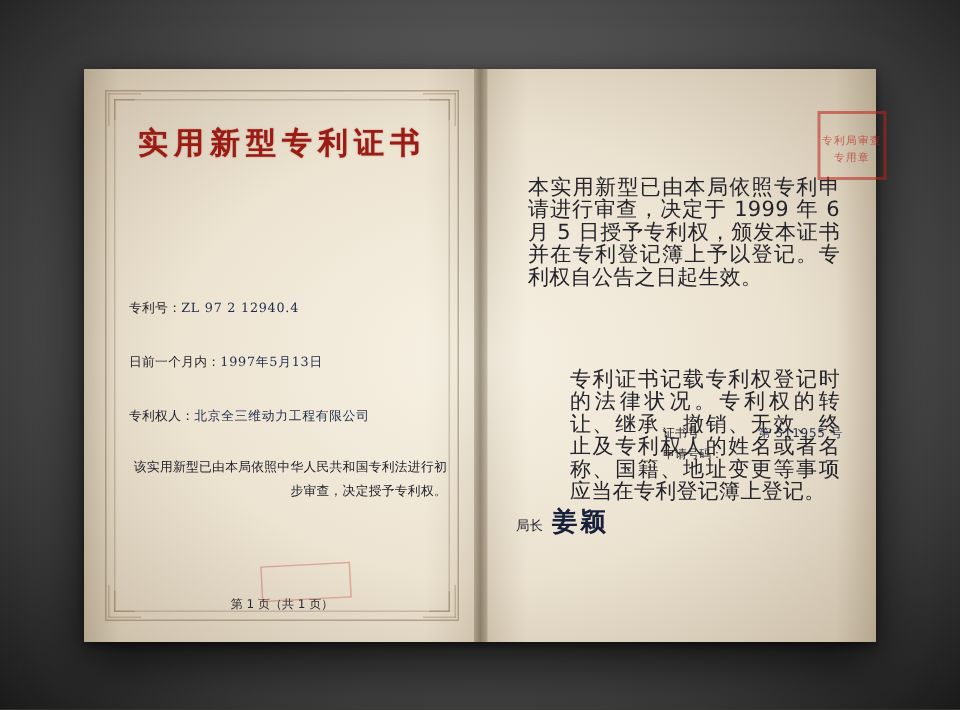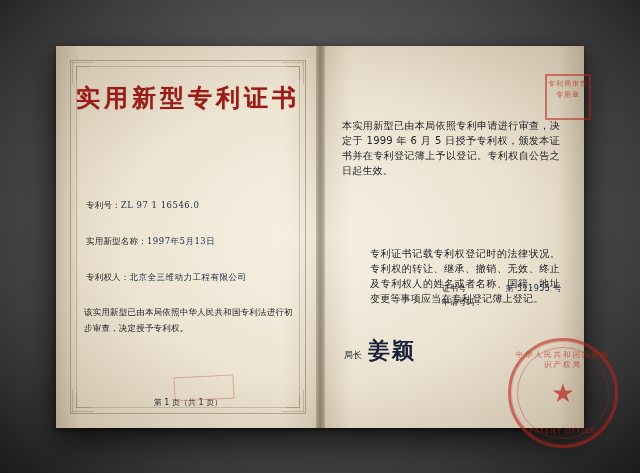--- a/index.html
+++ b/index.html
@@ -88,21 +88,21 @@
 
   
   .title {
     position: absolute;
     left: 0;
     right: 0;
     top: 36px;
     text-align: center;
     color: #9a1c14;
     font-family: "DejaVu Sans", sans-serif;
-    font-size: 24px;
+    font-size: 20px;
     font-weight: bold;
     letter-spacing: 4px;
     z-index: 5;
     text-shadow: 0 0 1px rgba(140,30,20,0.5);
   }
 
   .field {
     position: absolute;
     left: 30px;
     right: 22px;
@@ -124,38 +124,39 @@
 
   .para {
     position: absolute;
     left: 28px;
     right: 22px;
     font-size: 8.5px;
     line-height: 16px;
     color: #23232b;
     z-index: 5;
     letter-spacing: 0.2px;
+    text-align: right;
   }
   .pagenum {
     position: absolute;
     left: 0; right: 0;
     bottom: 20px;
     text-align: center;
     font-size: 8px;
     color: #2a2a31;
     z-index: 5;
     margin-top: 11px;
   }
 
   
   .rtext {
     position: absolute;
-    left: 22px;
+    left: 32px;
     right: 24px;
-    font-size: 10px;
+    font-size: 14px;
     line-height: 15px;
     color: #23232b;
     z-index: 5;
     text-align: justify;
     letter-spacing: 0.2px;
   }
   .cert-box {
     position: absolute;
     right: 22px;
     top: 236px;
@@ -171,21 +172,21 @@
   .director {
     position: absolute;
     left: 24px;
     top: 290px;
     font-size: 9px;
     color: #23232b;
     z-index: 7;
   }
   .sig-name {
     font-family: "DejaVu Serif", serif;
-    font-size: 22px;
+    font-size: 17px;
     color: #16203a;
     letter-spacing: 2px;
     margin-left: 6px;
     font-weight: bold;
   }
 
   
   .seal-big {
     position: absolute;
     left: 188px;
@@ -227,21 +228,21 @@
     position: absolute;
     left: 225px;
     top: 28px;
     width: 46px;
     height: 46px;
     border: 2px solid rgba(186,35,28,0.65);
     color: rgba(186,35,28,0.8);
     font-size: 7px;
     line-height: 11px;
     text-align: center;
-    padding-top: 3px;
+    padding-top: 13px;
     box-sizing: border-box;
     z-index: 8;
     opacity: 0.85;
     letter-spacing: 1px;
   }
   .seal-stamp-sm {
     position: absolute;
     left: 118px;
     top: 330px;
     width: 58px;
@@ -293,25 +294,25 @@
         <i style="right:0; bottom:0; width:1px; height:22px;"></i>
         <i style="right:4px; bottom:4px; width:14px; height:1px;"></i>
         <i style="right:4px; bottom:4px; width:1px; height:14px;"></i>
       </div>
 
       <div class="title">实用新型专利证书</div>
 
 
 
       <div class="field" style="top:154px;">
-        <span class="label">专利号：</span><span class="value hand">ZL 97 1 16546.0</span>
+        <span class="label">专利号：</span><span class="value hand">ZL 97 2 12940.4</span>
       </div>
 
       <div class="field" style="top:190px;">
-        <span class="label">实用新型名称：</span><span class="value hand">1997年5月13日</span>
+        <span class="label">日前一个月内：</span><span class="value hand">1997年5月13日</span>
       </div>
 
       <div class="field" style="top:226px;">
         <span class="label">专利权人：</span><span class="value hand">北京全三维动力工程有限公司</span>
       </div>
 
       <div class="para" style="top:258px;">该实用新型已由本局依照中华人民共和国专利法进行初步审查，决定授予专利权。</div>
 
       <div class="handsig" style="left:120px; top:286px; font-size:15px; letter-spacing:3px;">　</div>
 
@@ -332,26 +333,20 @@
         <div class="row">
           <span>申请号码：</span>
           <span class="num"></span>
         </div>
       </div>
 
       <div class="director">
         <span>局长</span><span class="sig-name">姜颖</span>
       </div>
 
-      <div class="seal-big">
-        <div class="ring"></div>
-        <div class="seal-arc">中华人民共和国国家知识产权局</div>
-        <div class="star">★</div>
-        <div class="seal-arc bottom">PATENT OFFICE</div>
-      </div>
 
       <div class="seal-square">专利局审查专用章</div>
     </div>
 
     <div class="spine"></div>
   </div>
 
 </div>
 
 </body></html>

